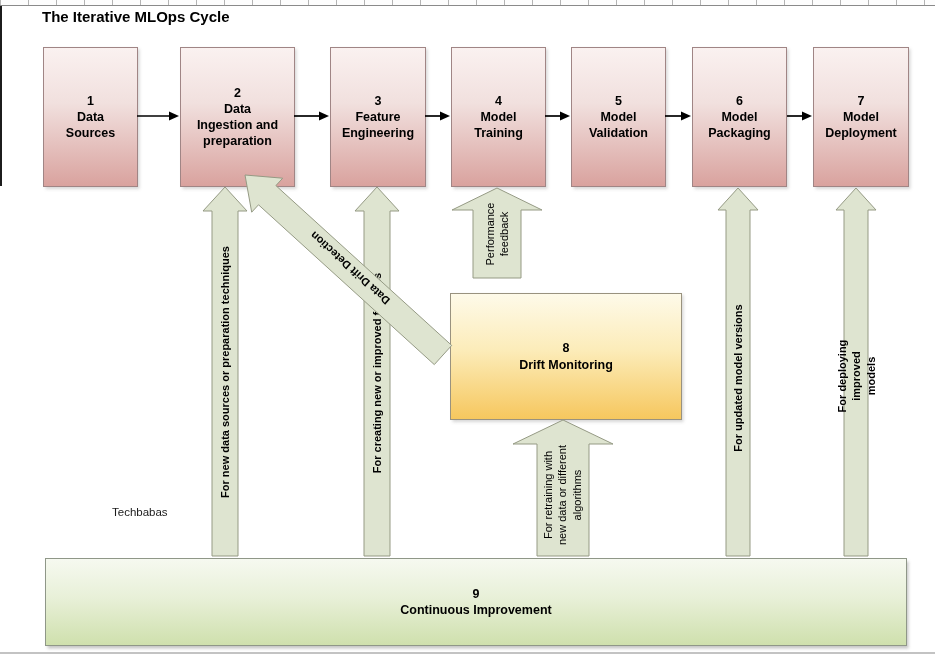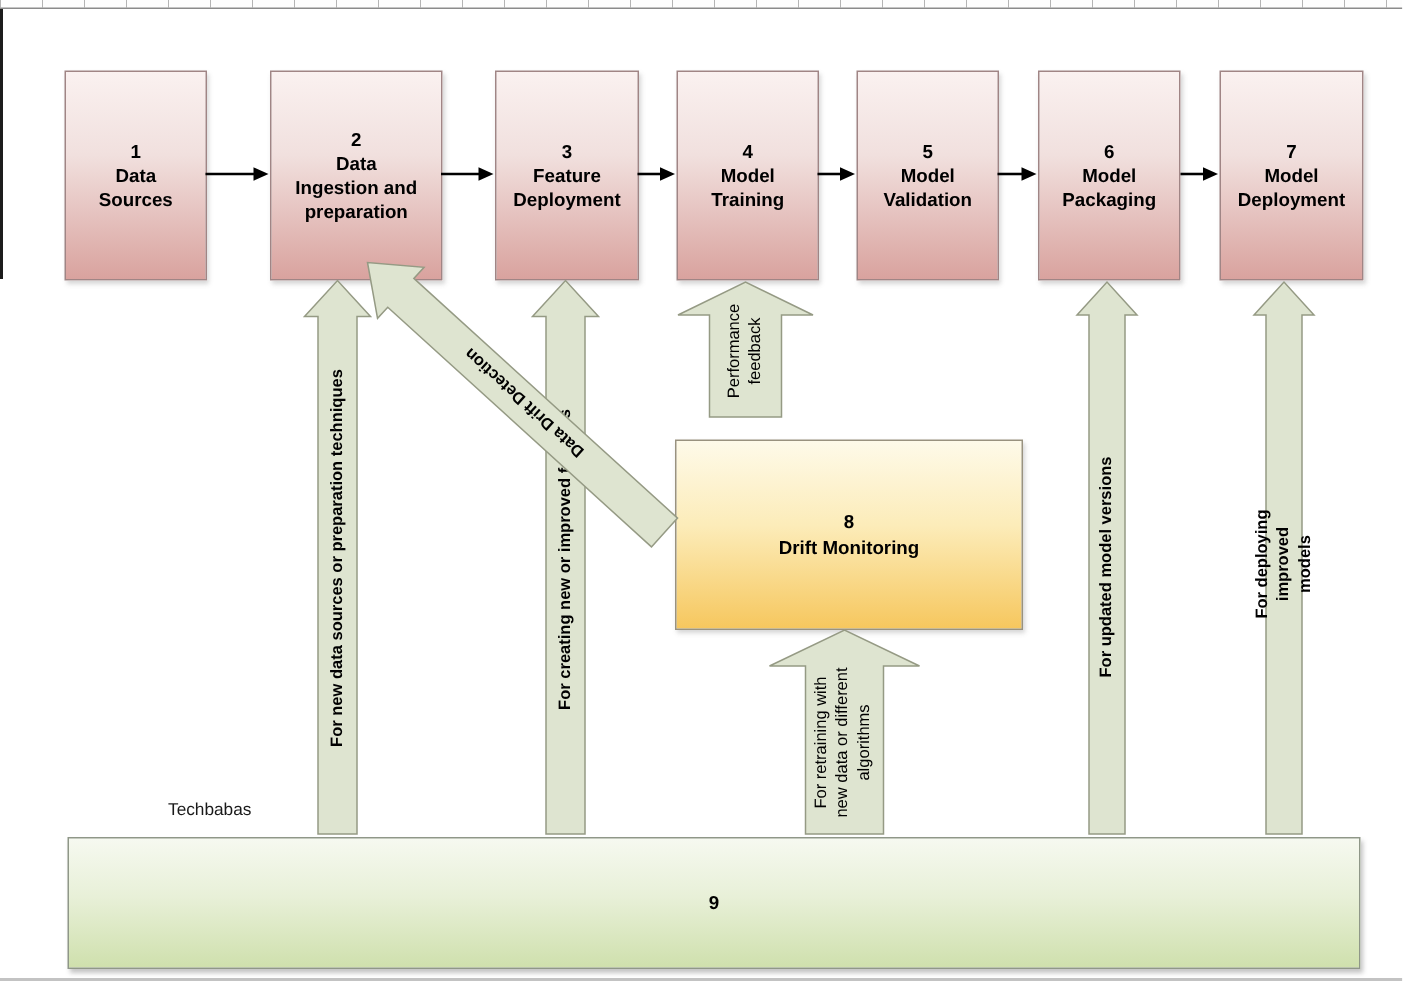--- a/index.html
+++ b/index.html
@@ -24,21 +24,21 @@
   }
   #bottom-edge {
     position: absolute; left: 0; top: 652px; width: 935px; height: 2px;
     background: #c3c3c3;
   }
   #diagram-title {
     position: absolute; left: 42px; top: 8px;
     font-size: 15px; font-weight: bold; color: #000;
   }
   #watermark {
-    position: absolute; left: 112px; top: 534px;
+    position: absolute; left: 112px; top: 506px;
     font-size: 11.5px; color: #1a1a1a;
   }
   .stage-box {
     position: absolute; top: 47px; height: 138px;
     background: linear-gradient(to bottom,
       var(--stage-box-top) 0%, #f1e0de 40%, var(--stage-box-bottom) 100%);
     border: 1px solid var(--stage-box-border);
     box-shadow: 1.5px 2px 3px rgba(120,120,120,0.30);
     display: flex; flex-direction: column; align-items: center; justify-content: center;
     text-align: center;
@@ -90,36 +90,37 @@
 </style>
 </head>
 <body>
 
 <div id="canvas">
 
   <div id="ruler"></div>
   <div id="left-edge"></div>
   <div id="bottom-edge"></div>
 
+  <div id="diagram-title">The Iterative MLOps Cycle</div>
 
   <div class="stage-box" style="left:43px; width:93px;">
     <div class="box-number">1</div>
     <div class="box-label">Data
 Sources</div>
   </div>
   <div class="stage-box" style="left:180px; width:113px;">
     <div class="box-number">2</div>
     <div class="box-label">Data
 Ingestion and
 preparation</div>
   </div>
   <div class="stage-box" style="left:330px; width:94px;">
     <div class="box-number">3</div>
     <div class="box-label">Feature
-Deployment</div>
+Engineering</div>
   </div>
   <div class="stage-box" style="left:451px; width:93px;">
     <div class="box-number">4</div>
     <div class="box-label">Model
 Training</div>
   </div>
   <div class="stage-box" style="left:571px; width:93px;">
     <div class="box-number">5</div>
     <div class="box-label">Model
 Validation</div>
@@ -135,20 +136,21 @@
 Deployment</div>
   </div>
 
   <div id="monitoring-box">
     <div class="box-number">8</div>
     <div class="box-label">Drift Monitoring</div>
   </div>
 
   <div id="improvement-box">
     <div class="box-number">9</div>
+    <div class="box-label">Continuous Improvement</div>
   </div>
 
   <div id="watermark">Techbabas</div>
 
   <svg class="overlay" viewBox="0 0 935 655">
 
     <line class="connector-line" x1="137" y1="116" x2="170" y2="116"></line>
     <polygon class="connector-head" points="179,116 169,111.5 169,120.5"></polygon>
     <line class="connector-line" x1="294" y1="116" x2="320" y2="116"></line>
     <polygon class="connector-head" points="329,116 319,111.5 319,120.5"></polygon>

